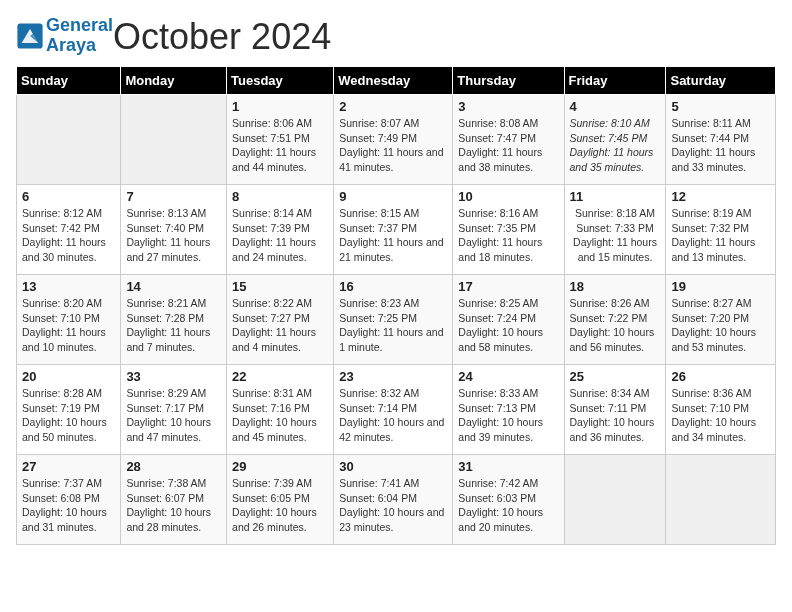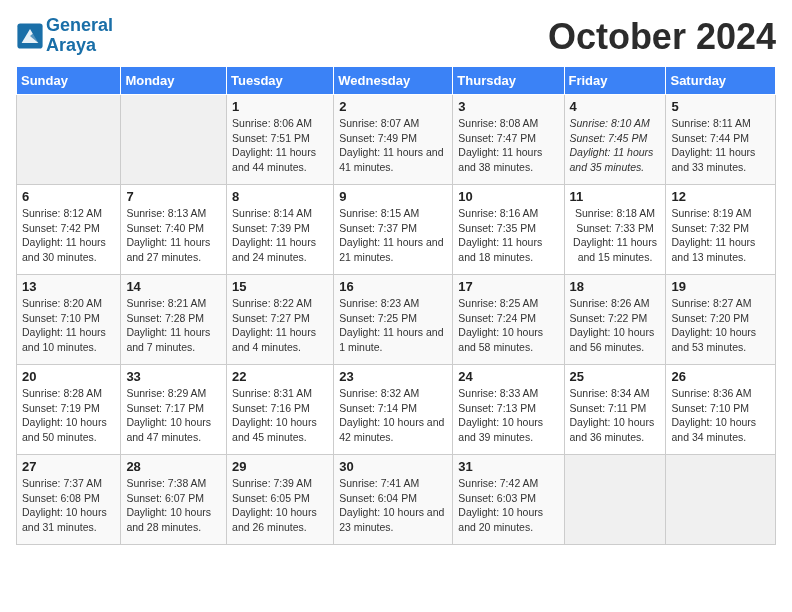--- a/index.html
+++ b/index.html
@@ -5,21 +5,20 @@
     * { box-sizing: border-box; margin: 0; padding: 0; }
     body {
       font-family: Arial, sans-serif;
       background: #fff;
       width: 792px;
       min-height: 612px;
       padding: 16px;
     }
     .header {
       display: flex;
-      justify-content: space-between;
       align-items: flex-start;
       margin-bottom: 8px;
     }
     .logo {
       display: flex;
       align-items: center;
     }
     .logo-text {
       font-size: 18px;
       font-weight: bold;
@@ -32,34 +31,34 @@
     .logo-icon {
       width: 28px;
       height: 28px;
       margin-right: 2px;
     }
     .title-block {
       text-align: right;
     }
     .month-title {
       font-size: 36px;
-      font-weight: bold;
+      font-weight: normal;
       color: #2c2c2c;
     }
     .location {
       font-size: 16px;
       color: #555;
     }
     table {
       width: 100%;
       border-collapse: collapse;
       font-size: 11px;
     }
     thead tr th {
-      background-color: #3b82f6;
+      background-color: #000000;
       color: #fff;
       padding: 6px 4px;
       text-align: left;
       font-size: 13px;
       font-weight: bold;
       border: 1px solid #fff;
     }
     tbody tr td {
       border: 1px solid #ccc;
       padding: 4px 5px;

